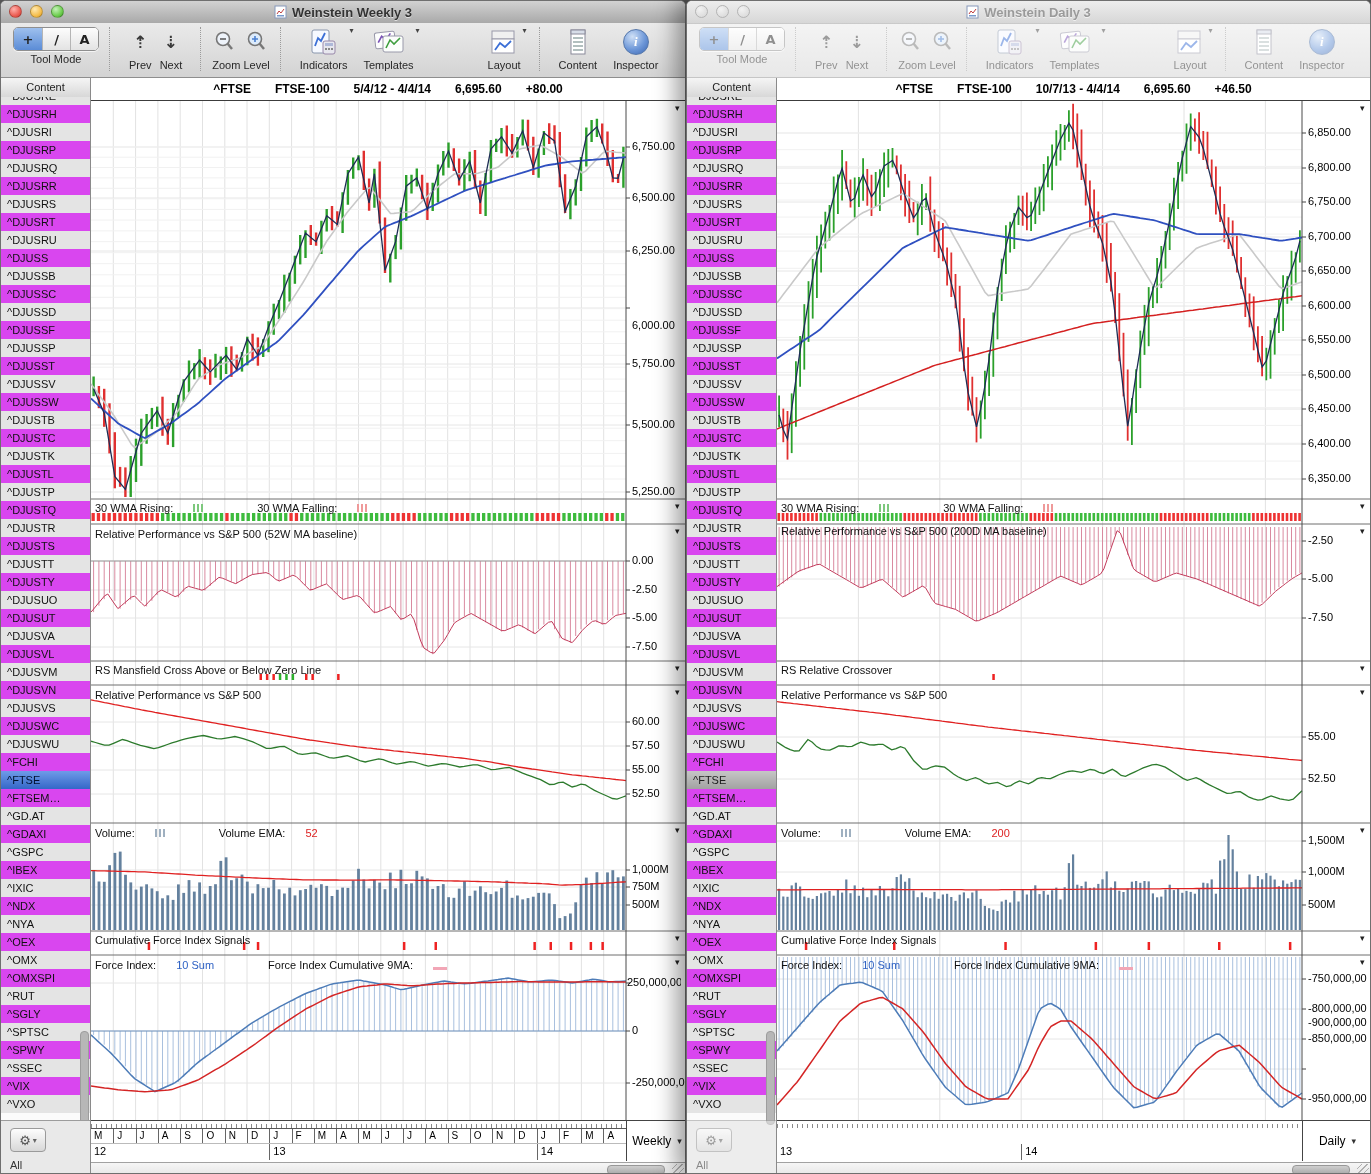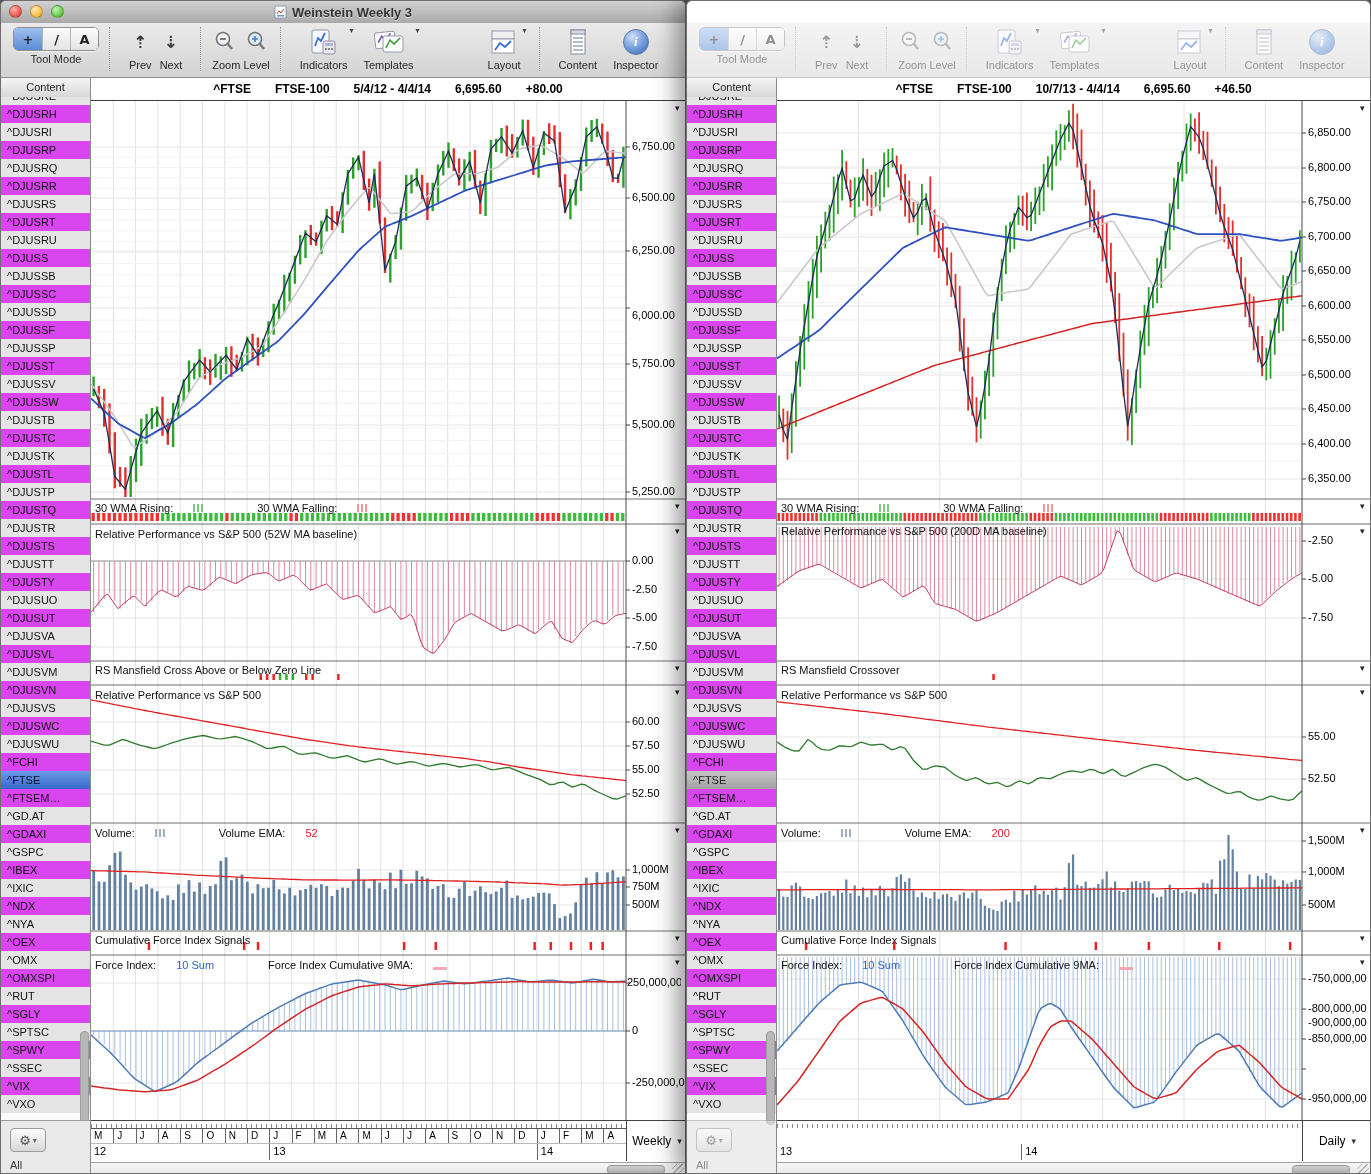--- a/index.html
+++ b/index.html
@@ -951,21 +951,21 @@
               <line x1="535" y1="786" x2="539" y2="786"></line>
               <line x1="535" y1="804" x2="539" y2="804"></line>
               <line x1="535" y1="882" x2="539" y2="882"></line>
               <line x1="535" y1="930" x2="539" y2="930"></line>
               <line x1="535" y1="982" x2="539" y2="982"></line>
             </g>
           </svg>
           <div class="axis-lab" style="left: 541px; top: 39px; width: 54px;">6,750.00</div>
           <div class="axis-lab" style="left: 541px; top: 90px; width: 54px;">6,500.00</div>
           <div class="axis-lab" style="left: 541px; top: 143px; width: 54px;">6,250.00</div>
-          <div class="axis-lab" style="left: 541px; top: 208px; width: 70px;">6,000.00</div>
+          <div class="axis-lab" style="left: 541px; top: 218px; width: 70px;">6,000.00</div>
           <div class="axis-lab" style="left: 541px; top: 256px; width: 54px;">5,750.00</div>
           <div class="axis-lab" style="left: 541px; top: 317px; width: 68px;">5,500.00</div>
           <div class="axis-lab" style="left: 541px; top: 384px; width: 54px;">5,250.00</div>
           <div class="axis-lab" style="left: 541px; top: 453px; width: 54px;">0.00</div>
           <div class="axis-lab" style="left: 541px; top: 482px; width: 54px;">-2.50</div>
           <div class="axis-lab" style="left: 541px; top: 510px; width: 54px;">-5.00</div>
           <div class="axis-lab" style="left: 541px; top: 539px; width: 54px;">-7.50</div>
           <div class="axis-lab" style="left: 541px; top: 614px; width: 54px;">60.00</div>
           <div class="axis-lab" style="left: 541px; top: 638px; width: 54px;">57.50</div>
           <div class="axis-lab" style="left: 541px; top: 662px; width: 54px;">55.00</div>
@@ -1058,20 +1058,37 @@
           <span class="tf-caret">▾</span>
         </div>
       </div>
       <div class="hscroll">
         <div class="hthumb"></div>
         <div class="grip"></div>
       </div>
     </div>
   </div>
     <div class="window inactive" style="left: 686px; width: 685px;">
+    <div class="titlebar">
+      <div class="lights">
+        <span class="light red"></span>
+        <span class="light yellow"></span>
+        <span class="light green"></span>
+      </div>
+      <div class="title-wrap">
+        <span class="doc-icon">
+          <svg width="13" height="14">
+              <rect x="1" y="1" width="11" height="12" fill="#fff" stroke="#8899bb"></rect>
+              <polyline points="3,9 5,6 7,8 10,4" fill="none" stroke="#c04040" stroke-width="1"></polyline>
+              <rect x="3" y="10" width="7" height="1.5" fill="#7799cc"></rect>
+            </svg>
+        </span>
+        <span class="title">Weinstein Daily 3</span>
+      </div>
+    </div>
 
     <div class="toolbar">
       <div class="tb-group">
         <div class="seg">
           <button class="seg-btn sel">+</button>
           <button class="seg-btn">/</button>
           <button class="seg-btn">A</button>
         </div>
         <div class="tb-label">Tool Mode</div>
       </div>
@@ -2037,21 +2054,21 @@
             <span>30 WMA Rising:</span>
             <span class="g3 green"></span>
             <span class="pt-gap"></span>
             <span>30 WMA Falling:</span>
             <span class="g3 red"></span>
           </div>
           <div class="pane-title" style="left: 4px; top: 424px;">
             <span>Relative Performance vs S&amp;P 500 (200D MA baseline)</span>
           </div>
           <div class="pane-title" style="left: 4px; top: 563px;">
-            <span>RS Mansfield Crossover</span>
+            <span>RS Relative Crossover</span>
           </div>
           <div class="pane-title" style="left: 4px; top: 588px;">
             <span>Relative Performance vs S&amp;P 500</span>
           </div>
           <div class="pane-title" style="left: 4px; top: 726px;">
             <span>Volume:</span>
             <span class="g3 slate"></span>
             <span class="pt-gap"></span>
             <span>Volume EMA:</span>
             <span class="red-val">200</span>

